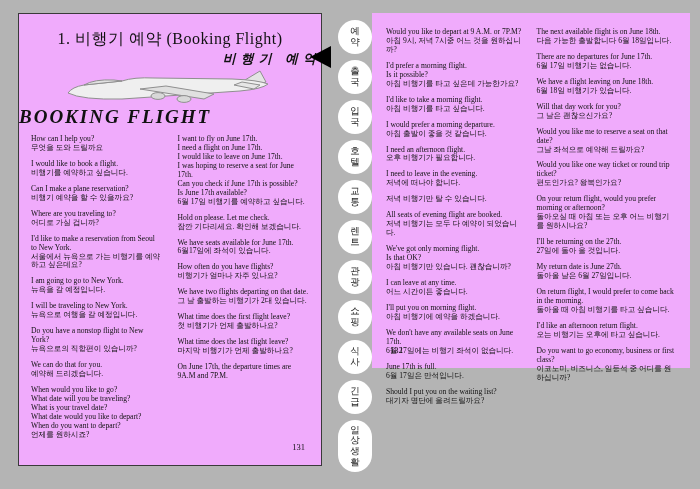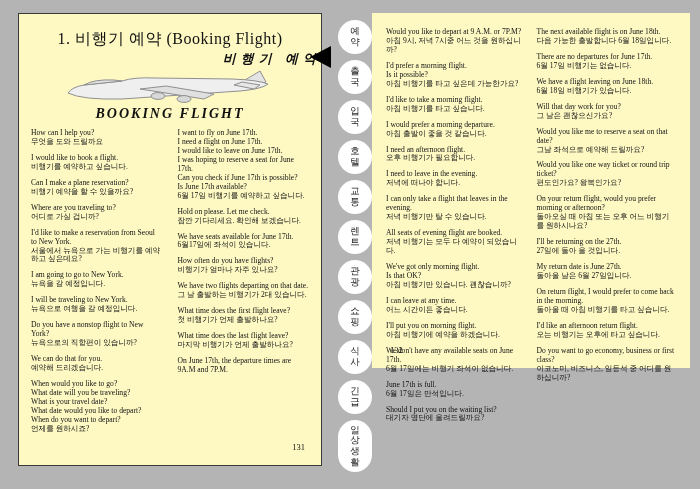--- a/index.html
+++ b/index.html
@@ -2,27 +2,27 @@
 <html><head>
 <meta charset="utf-8">
 <style>
   html,body{margin:0;padding:0;}
   body{
     width:700px;height:489px;position:relative;overflow:hidden;
     background:#b4b4b4;
     font-family:"Liberation Serif","DejaVu Serif",serif;
     color:#111;
   }
-  .page{position:absolute;background:#fef9c3;box-sizing:border-box;}
+  .page{position:absolute;background:#f0abfc;box-sizing:border-box;}
   .page.left{left:18px;top:13px;width:304px;height:453px;border:1px solid #3a3a3a;}
   .page.right{left:372px;top:13px;width:318px;height:355px;}
   .title{text-align:center;font-size:16px;margin-top:15px;letter-spacing:.5px;}
   .ko-sub{text-align:right;font-size:13px;font-weight:bold;font-style:italic;margin-top:0;letter-spacing:5px;}
   .plane-wrap{text-align:center;margin-top:1px;height:36px;}
-  .en-sub{text-align:center;font-size:14px;font-weight:bold;font-style:italic;letter-spacing:2px;margin-top:1px;}
+  .en-sub{text-align:left;font-size:19px;font-weight:bold;font-style:italic;letter-spacing:2px;margin-top:1px;}
   .cols{display:flex;padding:0 12px;gap:15px;}
   .page.left .cols{margin-top:7px;}
   .page.right .cols{margin-top:15px;padding:0 14px;gap:11px;}
   .col{flex:1;min-width:0;}
   .entry{margin-bottom:7px;}
   .en,.ko{font-size:7.6px;line-height:1.18;white-space:pre-line;}
   .pagenum{position:absolute;bottom:13px;font-size:8.5px;}
   .pagenum.pn-right{right:16px;}
   .pagenum.pn-left{left:18px;}
   .tabstrip{position:absolute;left:337px;top:20px;width:36px;}
@@ -206,21 +206,20 @@
           </div>
           <div class="entry">
             <div class="en">I need an afternoon flight.</div>
             <div class="ko">오후 비행기가 필요합니다.</div>
           </div>
           <div class="entry">
             <div class="en">I need to leave in the evening.</div>
             <div class="ko">저녁에 떠나야 합니다.</div>
           </div>
           <div class="entry">
-            <div class="en">I can only take a flight that leaves in the evening.</div>
             <div class="ko">저녁 비행기만 탈 수 있습니다.</div>
           </div>
           <div class="entry">
             <div class="en">All seats of evening flight are booked.</div>
             <div class="ko">저녁 비행기는 모두 다 예약이 되었습니다.</div>
           </div>
           <div class="entry">
             <div class="en">We've got only morning flight.
 Is that OK?</div>
             <div class="ko">아침 비행기만 있습니다. 괜찮습니까?</div>

